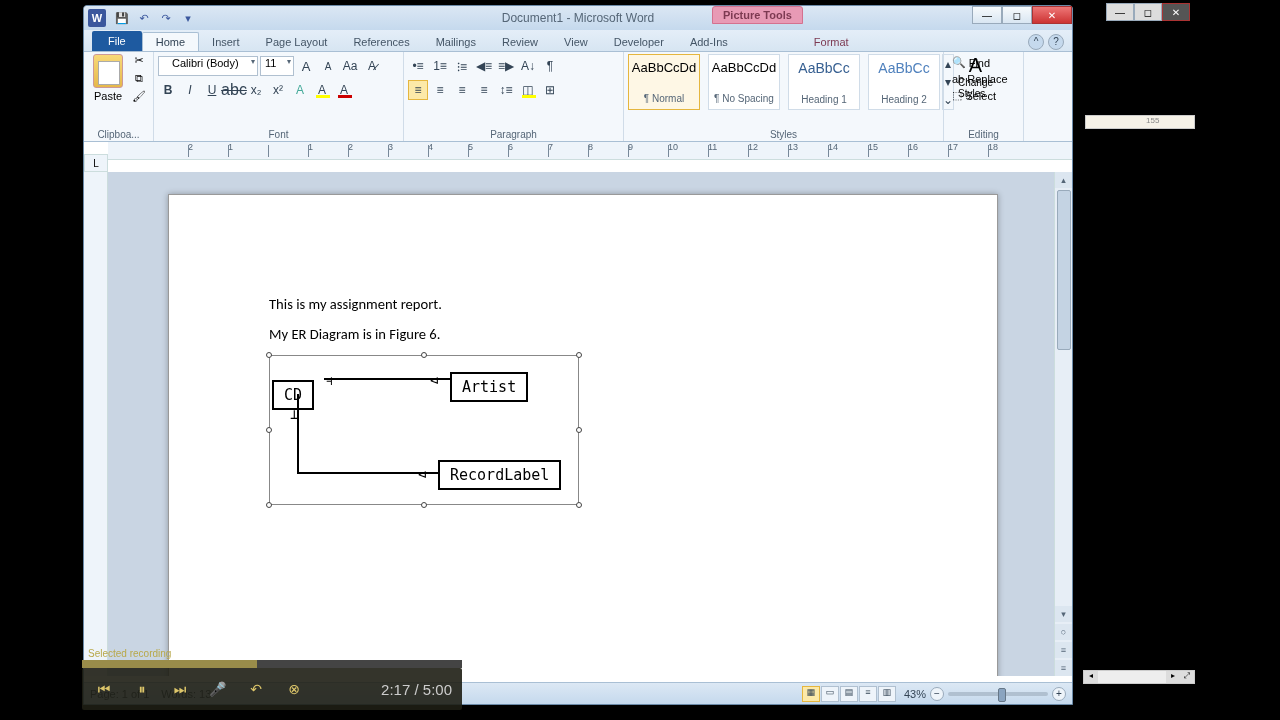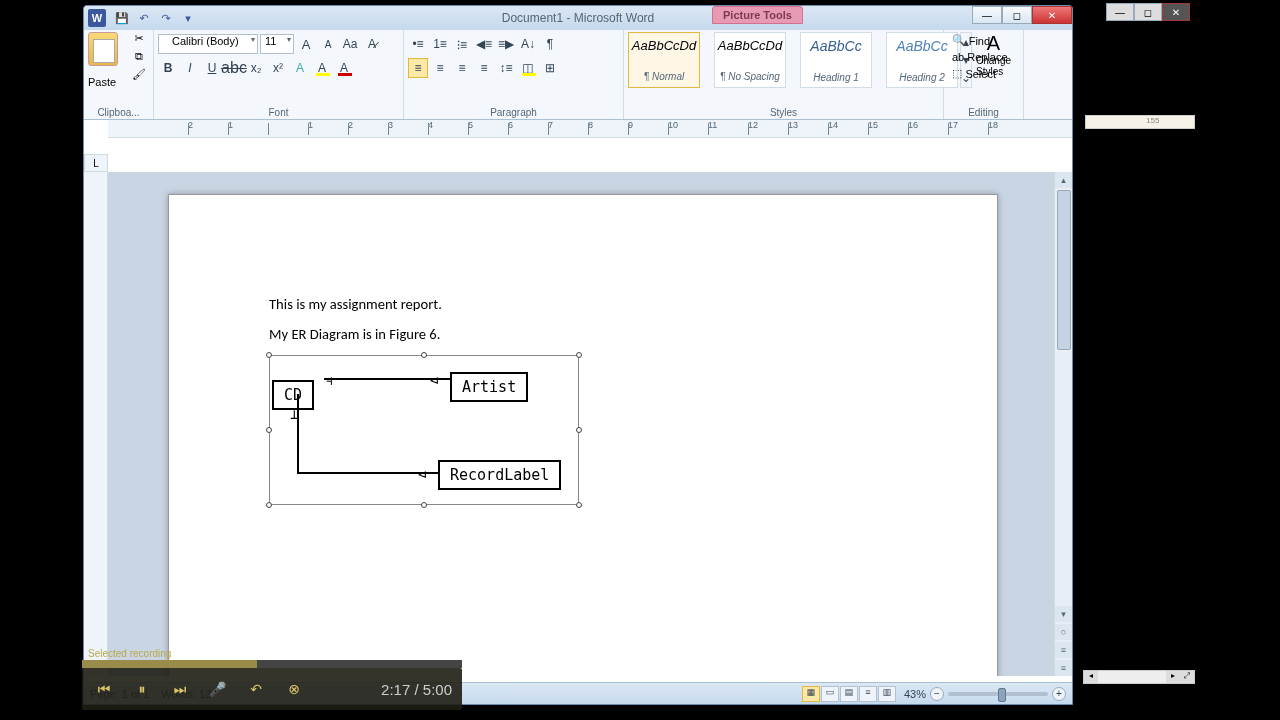--- a/index.html
+++ b/index.html
@@ -29,21 +29,21 @@
 .help-btn { width:16px; height:16px; background:#c5d9ed; border:1px solid #9ab; border-radius:8px; font-size:10px; text-align:center; line-height:14px; color:#345; }
 
 
 .ribbon { height:90px; background:#f4f8fc; border-bottom:1px solid #a9bfd4; display:flex; position:relative; }
 .ribbon-group { border-right:1px solid #d0dce8; padding:2px 4px 0; display:flex; flex-direction:column; position:relative; }
 .group-label { font-size:10px; color:#567; text-align:center; padding:1px 0; }
 .group-content { flex:1; display:flex; align-items:flex-start; }
 
 
 .g-clipboard { width:70px; }
-.paste-btn { display:flex; flex-direction:column; width:40px;gap:8px; }
+.paste-btn { display:flex; flex-direction:column; align-items:center; width:40px; }
 .paste-icon { width:30px; height:34px; background:linear-gradient(#f8d978,#e6b84a); border:1px solid #c99; border-radius:3px; position:relative; }
 .paste-icon::after { content:''; position:absolute; left:4px; top:6px; width:20px; height:22px; background:#fff; border:1px solid #aaa; }
 .paste-label { font-size:11px; margin-top:2px; }
 .clip-side { display:flex; flex-direction:column; gap:2px; margin-left:2px; }
 .clip-side span { width:18px; height:16px; font-size:11px; text-align:center; }
 
 
 .g-font { width:250px; }
 .font-row1, .font-row2 { display:flex; gap:2px; align-items:center; margin:2px 0; }
 .font-name { width:100px; height:20px; border:1px solid #b0c0d0; background:#fff; font-size:11px; padding:0 13px; position:relative; }
@@ -51,21 +51,21 @@
 .font-size { width:34px; height:20px; border:1px solid #b0c0d0; background:#fff; font-size:11px; padding:0 4px; position:relative; }
 .tiny-btn { width:20px; height:20px; border:1px solid transparent; display:flex; align-items:center; justify-content:center; font-size:12px; color:#345; }
 .tiny-btn.active { background:#fce9a8; border-color:#e5b63e; }
 .color-bar { display:inline-block; width:14px; height:3px; position:absolute; bottom:1px; left:3px; }
 
 
 .g-paragraph { width:220px; }
 
 
 .g-styles { width:320px; }
-.style-gallery { display:flex; gap:14px;font-style:italic; }
+.style-gallery { display:flex; gap:8px; }
 .style-item { width:72px; height:56px; border:1px solid #d0dce8; background:#fff; display:flex; flex-direction:column; align-items:center; justify-content:center; font-size:10px; }
 .style-item.sel { border-color:#e5b63e; background:#fef7e5; }
 .style-sample { font-size:13px; color:#000; }
 .style-sample.h1 { color:#365f91; font-size:14px; }
 .style-sample.h2 { color:#4f81bd; font-size:14px; }
 .style-name { font-size:10px; color:#567; margin-top:18px; }
 .change-styles { width:50px; display:flex; flex-direction:column; align-items:center; font-size:10px; margin-left:4px; }
 .change-styles .ico { font-size:20px; }
 
 
@@ -149,20 +149,33 @@
     </div>
     <div class="title-text">Document1 - Microsoft Word</div>
     <div class="picture-tools">Picture Tools</div>
     <div class="win-controls">
       <div class="win-btn">—</div>
       <div class="win-btn">◻</div>
       <div class="win-btn close">✕</div>
     </div>
   </div>
 
+  <div class="tabs">
+    <div class="tab file">File</div>
+    <div class="tab active">Home</div>
+    <div class="tab">Insert</div>
+    <div class="tab">Page Layout</div>
+    <div class="tab">References</div>
+    <div class="tab">Mailings</div>
+    <div class="tab">Review</div>
+    <div class="tab">View</div>
+    <div class="tab">Developer</div>
+    <div class="tab">Add-Ins</div>
+    <div class="tab picformat" style="margin-left:60px">Format</div>
+  </div>
   <div class="help-area">
     <div class="help-btn">^</div>
     <div class="help-btn">?</div>
   </div>
 
   <div class="ribbon">
 
     <div class="ribbon-group g-clipboard">
       <div class="group-content">
         <div class="paste-btn">

